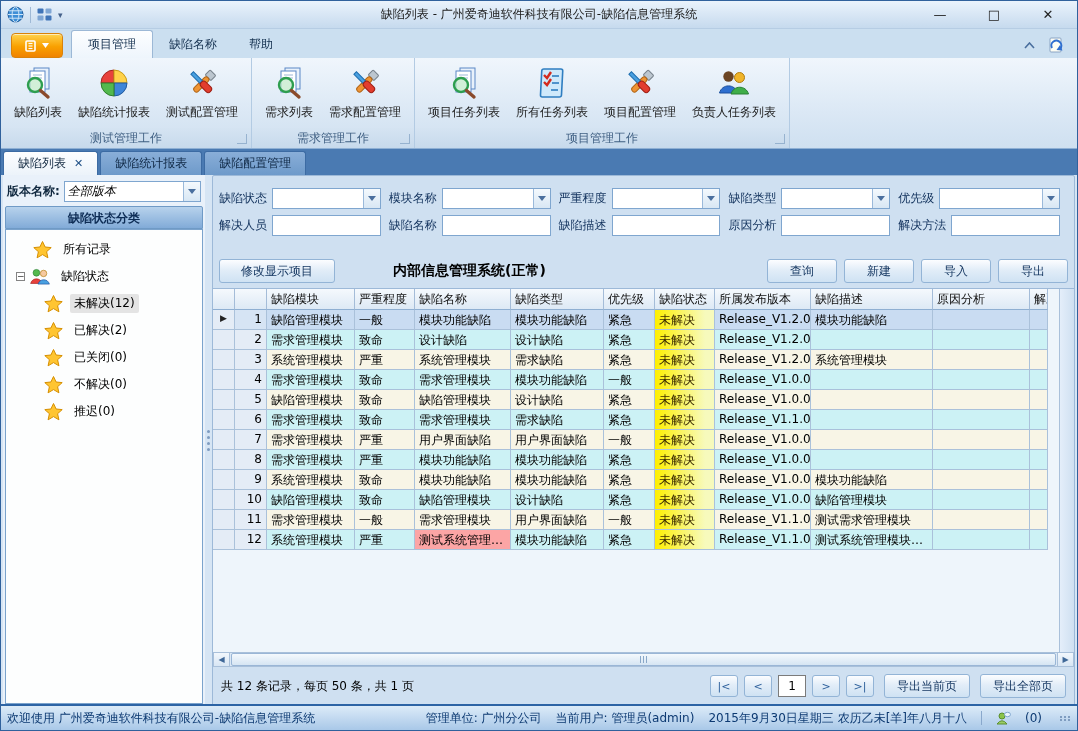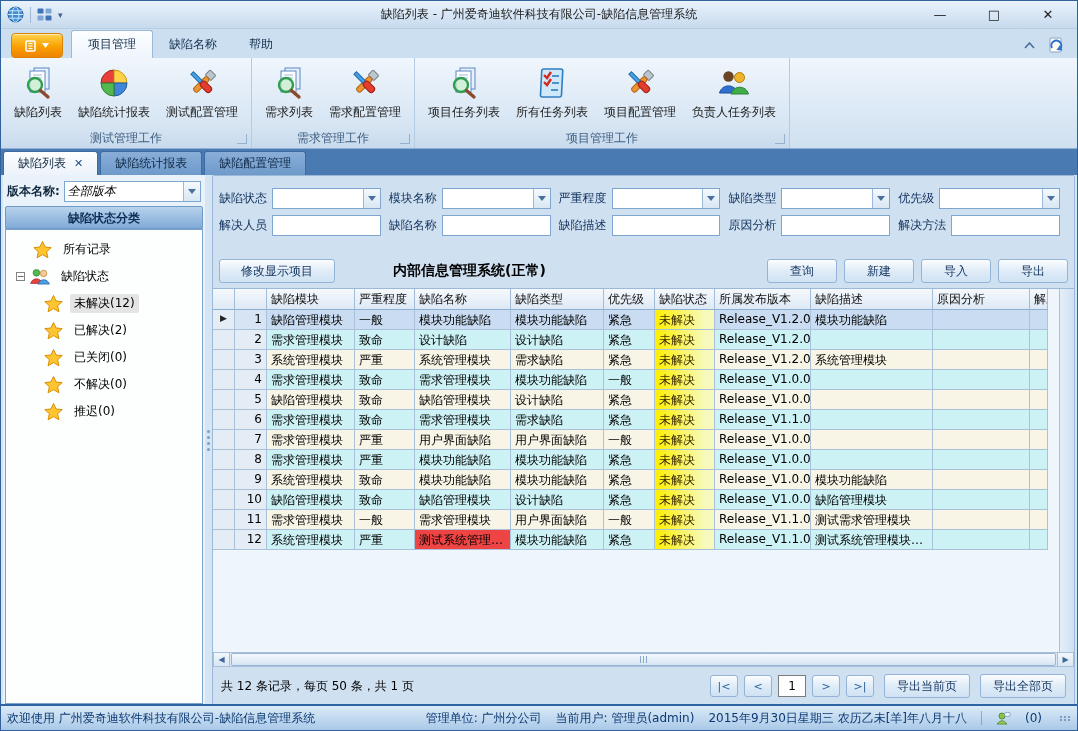--- a/index.html
+++ b/index.html
@@ -689,21 +689,21 @@
               <div class="tcell" style="width: 96px; background: rgb(248, 245, 230);">Release_V1.1.0</div>
               <div class="tcell" style="width: 122px; background: rgb(248, 245, 230);">测试需求管理模块</div>
               <div class="tcell" style="width: 97px; background: rgb(248, 245, 230);"></div>
               <div class="tcell" style="width: 18px; background: rgb(248, 245, 230);"></div>
             </div>
             <div class="trow">
               <div class="tcell c-ind"></div>
               <div class="tcell c-num" style="background: rgb(228, 236, 246);">12</div>
               <div class="tcell" style="width: 88px; background: rgb(204, 242, 245);">系统管理模块</div>
               <div class="tcell" style="width: 60px; background: rgb(204, 242, 245);">严重</div>
-              <div class="tcell" style="width: 96px; background: #ef4444;">测试系统管理…</div>
+              <div class="tcell" style="width: 96px; background: #fca5a5;">测试系统管理…</div>
               <div class="tcell" style="width: 93px; background: rgb(204, 242, 245);">模块功能缺陷</div>
               <div class="tcell" style="width: 51px; background: rgb(204, 242, 245);">紧急</div>
               <div class="tcell status-cell" style="width: 60px;">未解决</div>
               <div class="tcell" style="width: 96px; background: rgb(204, 242, 245);">Release_V1.1.0</div>
               <div class="tcell" style="width: 122px; background: rgb(204, 242, 245);">测试系统管理模块…</div>
               <div class="tcell" style="width: 97px; background: rgb(204, 242, 245);"></div>
               <div class="tcell" style="width: 18px; background: rgb(204, 242, 245);"></div>
             </div>
           </div>
         <div class="vscroll"></div>

